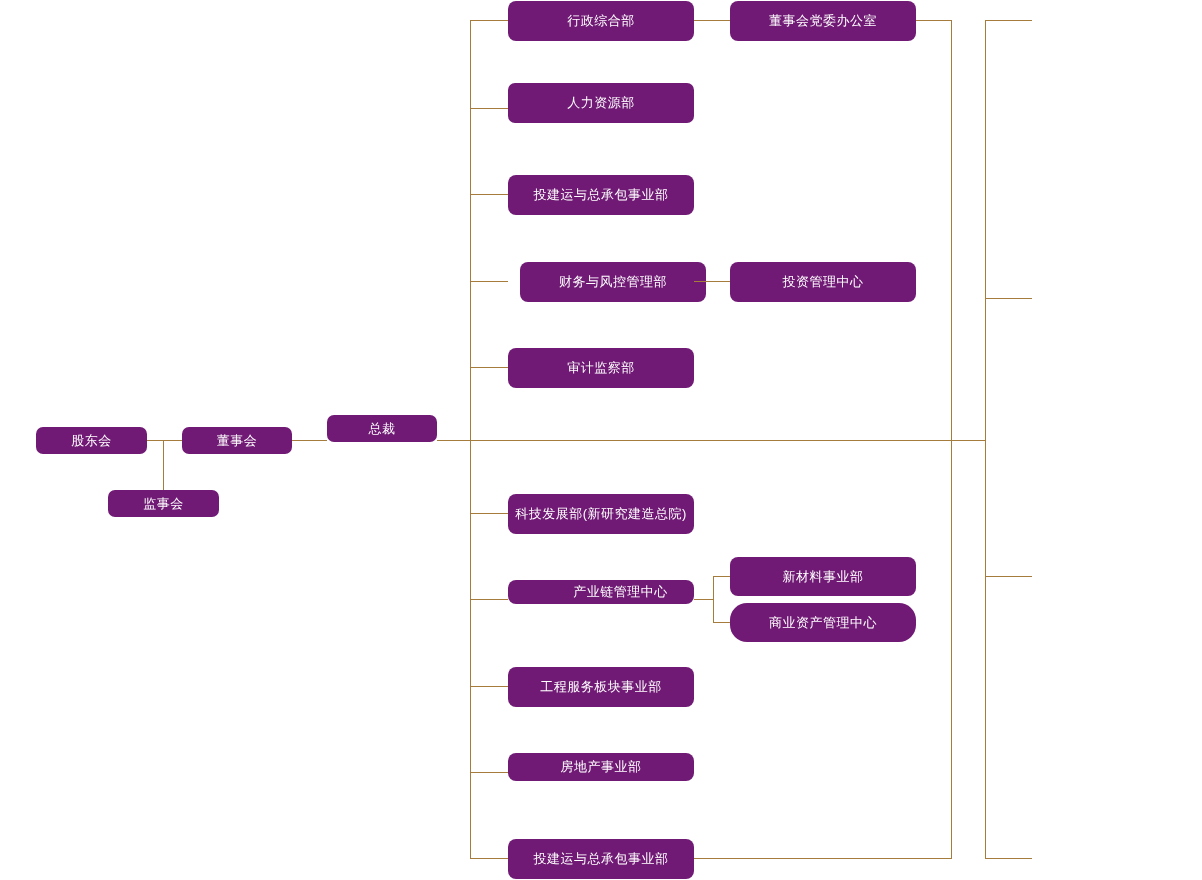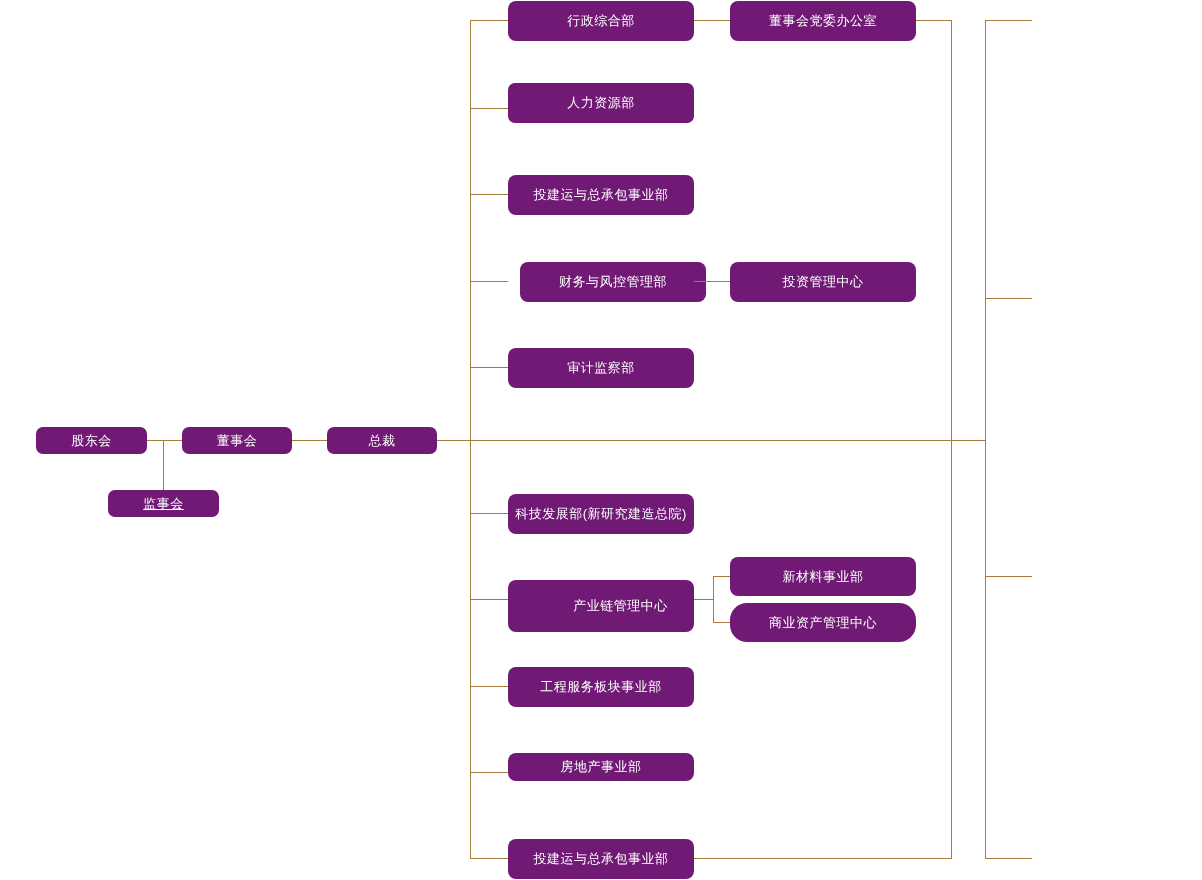--- a/index.html
+++ b/index.html
@@ -59,27 +59,27 @@
   </div>
 
   <div class="line h" style="left:147px; top:440px; width:35px;"></div>
 
   <div class="node small" style="left:182px; top:427px; width:110px; height:27px;">
     <span>董事会</span>
   </div>
 
   <div class="line h" style="left:292px; top:440px; width:35px;"></div>
 
-  <div class="node small" style="left:327px; top:427px; width:110px; height:27px;font-family:Liberation Serif, serif;">
+  <div class="node small" style="left:327px; top:415px; width:110px; height:27px;font-family:Liberation Serif, serif;">
     <span>总裁</span>
   </div>
 
   <div class="line v" style="left:163px; top:440px; height:51px;"></div>
 
-  <div class="node small" style="left:108px; top:490px; width:111px; height:27px;text-decoration:underline;">
+  <div class="node small" style="left:108px; top:490px; width:111px; height:27px;">
     <span>监事会</span>
   </div>
 
   <div class="line h" style="left:437px; top:440px; width:548px;"></div>
 
   <div class="line v" style="left:470px; top:20px; height:420px;"></div>
   <div class="line v" style="left:470px; top:440px; height:418px;"></div>
 
   <div class="line h" style="left:470px; top:20px; width:38px;"></div>
   <div class="node" style="left:508px; top:1px; width:186px; height:40px;">
@@ -115,21 +115,21 @@
   <div class="node" style="left:508px; top:348px; width:186px; height:40px;">
     <span>审计监察部</span>
   </div>
 
   <div class="line h" style="left:470px; top:513px; width:38px;"></div>
   <div class="node" style="left:508px; top:494px; width:186px; height:40px;">
     <span>科技发展部(新研究建造总院)</span>
   </div>
 
   <div class="line h" style="left:470px; top:599px; width:38px;"></div>
-  <div class="node" style="left:508px; top:580px; width:186px; height:52px;padding-left:39px;">
+  <div class="node" style="left:508px; top:580px; width:186px; height:24px;padding-left:39px;">
     <span>产业链管理中心</span>
   </div>
 
   <div class="line h" style="left:694px; top:599px; width:20px;"></div>
   <div class="line v" style="left:713px; top:576px; height:47px;"></div>
   <div class="line h" style="left:713px; top:576px; width:18px;"></div>
   <div class="line h" style="left:713px; top:622px; width:18px;"></div>
 
   <div class="node" style="left:730px; top:557px; width:186px; height:39px;">
     <span>新材料事业部</span>

